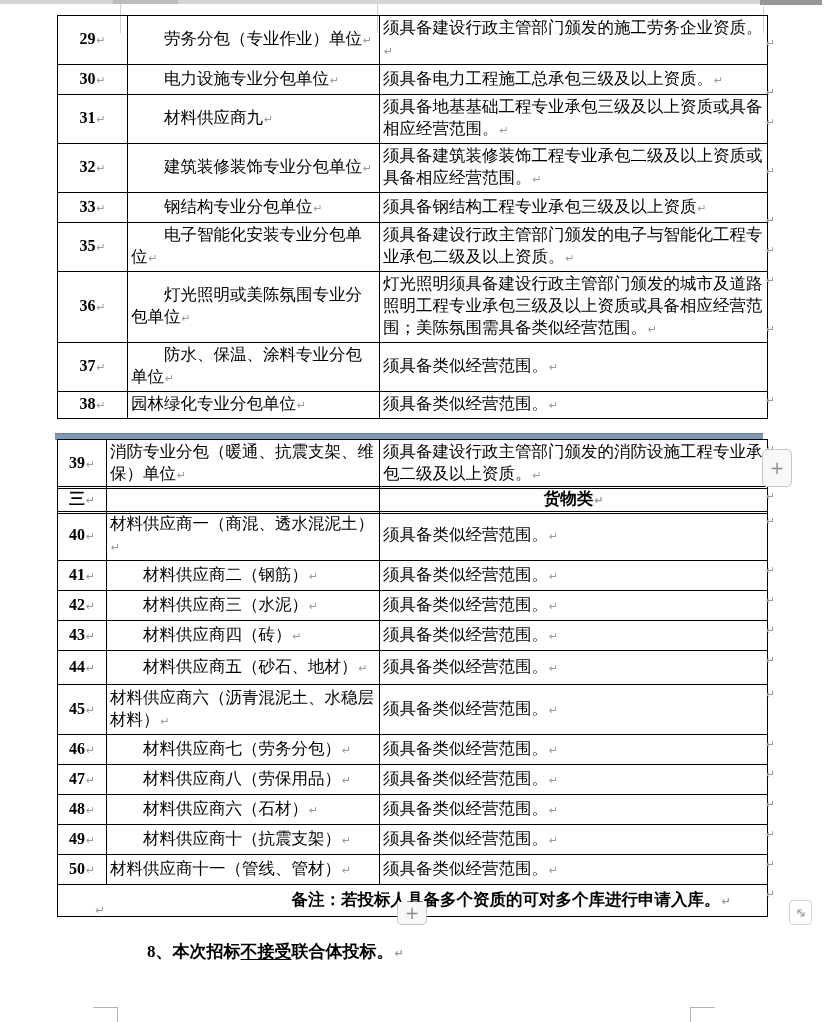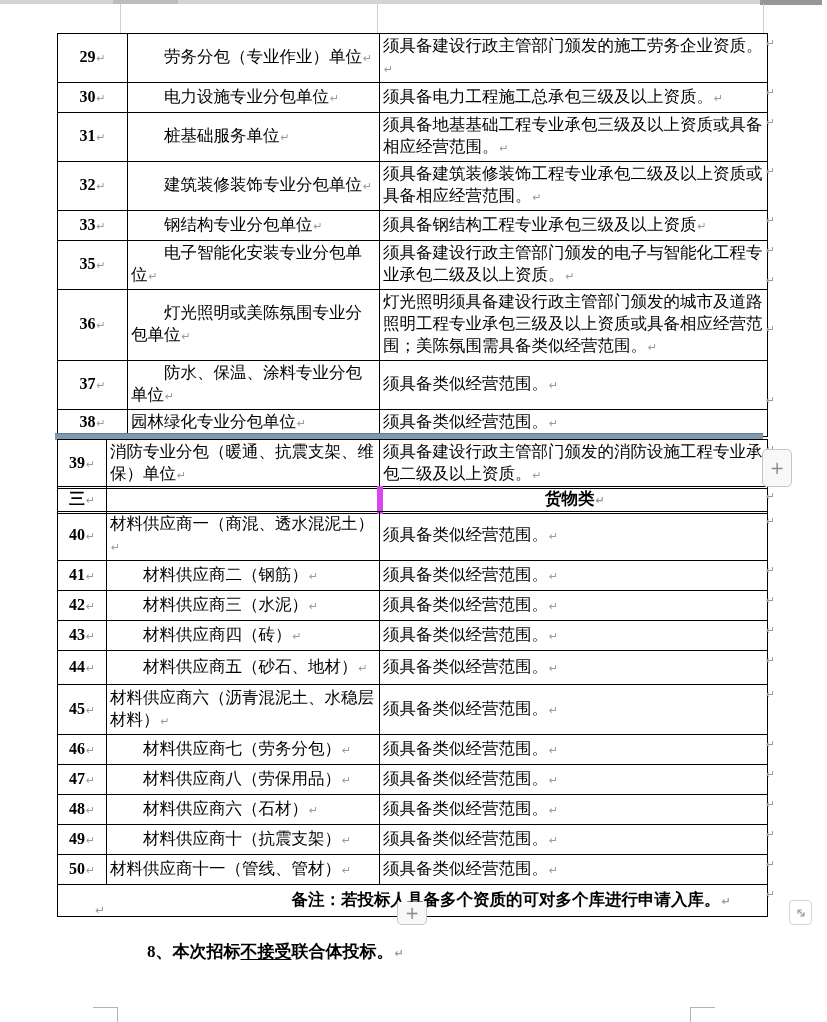--- a/index.html
+++ b/index.html
@@ -6,29 +6,29 @@
   #canvas{position:relative;width:827px;height:1022px;background:#ffffff;overflow:hidden;
           font-family:"Liberation Serif","DejaVu Serif",serif;color:#000;}
   
   .top-strip{position:absolute;left:0;top:0;width:822px;height:4px;background:#d4d4d4;}
   .strip-seg1{position:absolute;left:113px;top:0;width:65px;height:4px;background:#bcbcbc;}
   .strip-seg2{position:absolute;left:760px;top:0;width:62px;height:5px;background:#969696;}
   .guide{position:absolute;top:4px;width:1px;height:29px;background:#cfcfcf;}
   
   table{position:absolute;border-collapse:collapse;table-layout:fixed;}
   td{border:1px solid #000;padding:1px 3px;font-size:16.5px;line-height:22px;vertical-align:middle;word-break:break-all;}
-  #tableA{left:57px;top:33px;width:710px;padding-left:43px;}
+  #tableA{left:57px;top:15px;width:710px;padding-left:43px;}
   #tableB1{left:57px;top:439px;width:710px;}
   #tableB2{left:57px;top:486px;width:710px;}
   #tableB3{left:57px;top:511px;width:710px;}
   .c-no{text-align:center;}
   .c-no b{font-size:16px;font-family:"Liberation Serif",serif;}
   .c-name.ind{text-indent:2em;}
   .pilc{color:#9a9a9a;font-size:11px;font-family:"DejaVu Sans",sans-serif;margin-left:1px;}
-  .sect-title-cell{text-align:center;font-weight:bold;border-left:6px solid #d946ef;}
+  .sect-title-cell{text-align:center;font-weight:bold;border-left:1px solid #d946ef;}
   .note-cell{font-weight:bold;text-align:center;padding-left:200px;}
   
   .split-bar{position:absolute;left:55px;top:433px;width:708px;height:6px;background:#7f9ab0;border-top:1px solid #5f7d93;}
   
   .plus-btn{position:absolute;box-sizing:border-box;border:1px solid #c6c6c6;background:#f8f8f8;color:#8a8a8a;
             font-family:"DejaVu Sans",sans-serif;font-size:17px;display:flex;align-items:center;justify-content:center;
             border-radius:5px;z-index:5;cursor:pointer;}
   #plus-right{left:762px;top:449px;width:30px;height:38px;}
   #plus-bottom{left:397px;top:902px;width:30px;height:23px;border-radius:0 0 5px 5px;border-top:none;}
   #resize-handle{position:absolute;left:789px;top:900px;width:23px;height:25px;box-sizing:border-box;
@@ -68,21 +68,21 @@
   </tr>
 
   <tr style="height: 30px;">
     <td class="c-no"><b class="no">30</b><span class="pilc">↵</span></td>
     <td class="c-name ind"><span class="txt">电力设施专业分包单位</span><span class="pilc">↵</span></td>
     <td class="c-req"><span class="txt">须具备电力工程施工总承包三级及以上资质。</span><span class="pilc">↵</span></td>
   </tr>
 
   <tr style="height: 47px;">
     <td class="c-no"><b class="no">31</b><span class="pilc">↵</span></td>
-    <td class="c-name ind"><span class="txt">桩基础服务单位</span><span class="pilc">↵</span></td>
+    <td class="c-name ind"><span class="txt">材料供应商九</span><span class="pilc">↵</span></td>
     <td class="c-req"><span class="txt">须具备地基基础工程专业承包三级及以上资质或具备相应经营范围。</span><span class="pilc">↵</span></td>
   </tr>
 
   <tr style="height: 47px;">
     <td class="c-no"><b class="no">32</b><span class="pilc">↵</span></td>
     <td class="c-name ind"><span class="txt">建筑装修装饰专业分包单位</span><span class="pilc">↵</span></td>
     <td class="c-req"><span class="txt">须具备建筑装修装饰工程专业承包二级及以上资质或具备相应经营范围。</span><span class="pilc">↵</span></td>
   </tr>
 
   <tr style="height: 30px;">

